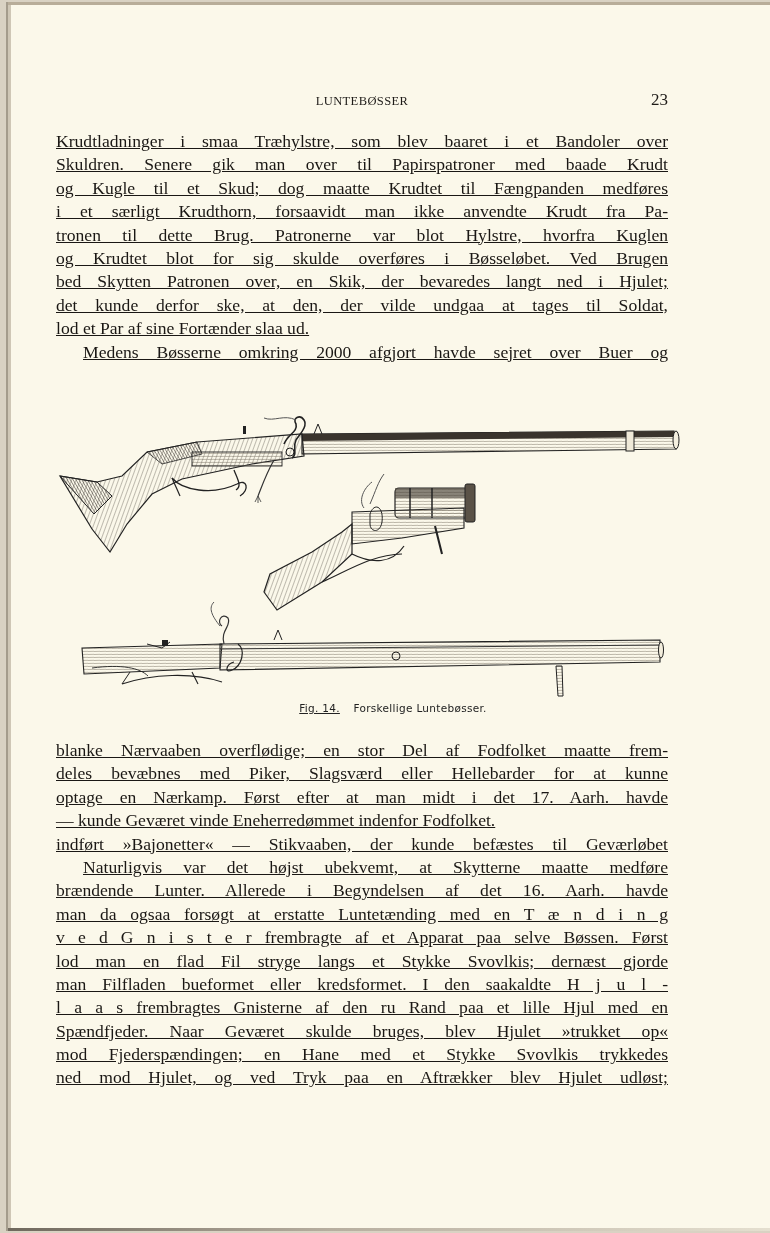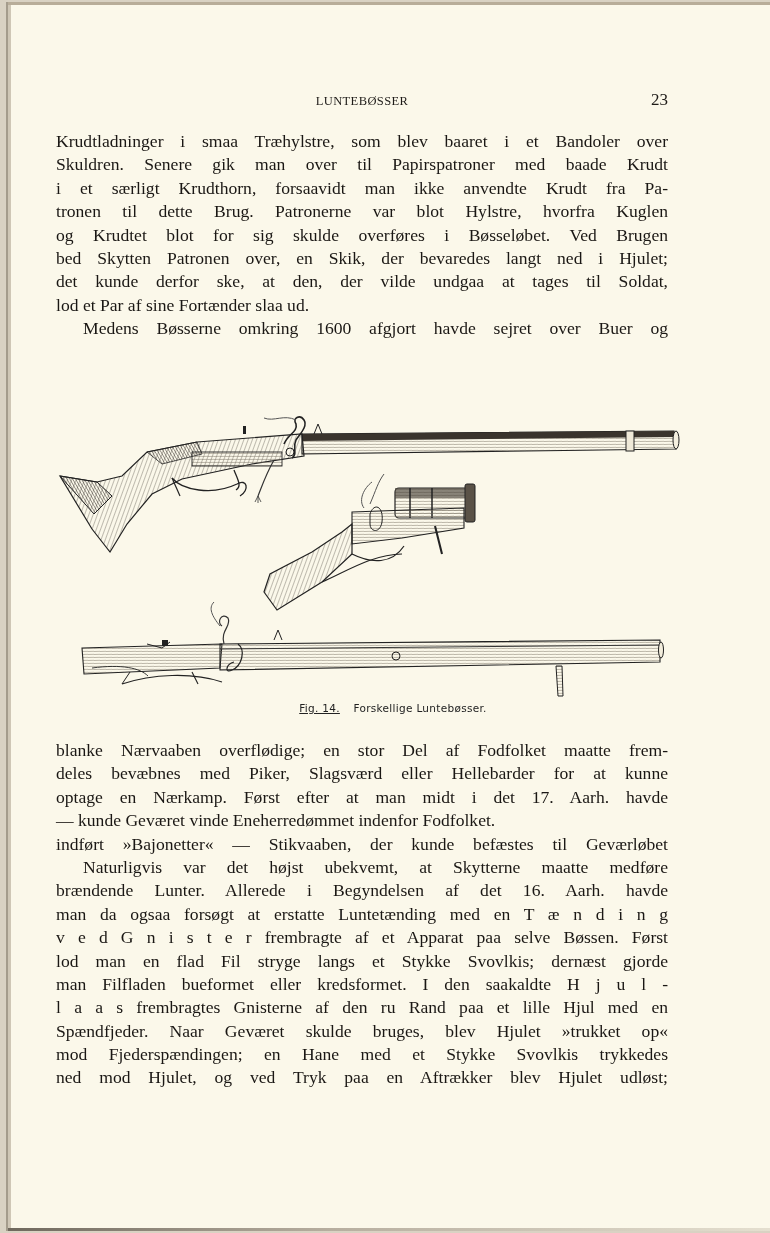--- a/index.html
+++ b/index.html
@@ -33,20 +33,21 @@
     font-family:"Liberation Serif", serif; font-size:17px;
   }
   .text-block {
     position:absolute; left:48px; width:612px;
     font-family:"Liberation Serif", serif;
     font-size:17.6px; line-height:23.4px; color:#1a1714;
   }
   .line {
     display:block; white-space:nowrap; text-align:justify; text-align-last:justify;
     height:23.4px;
+    text-decoration:underline;
   }
   .line.last { text-align-last:left; }
   .line.indent { padding-left:27px; }
   .block-top { top:128px; }
   .block-bottom { top:737px; }
   .figure {
     position:absolute; left:44px; top:402px; width:636px; height:296px;
   }
   .figure svg { position:absolute; left:0; top:0; }
   .caption {
@@ -62,27 +63,28 @@
 <div class="page">
 
   <div class="header">
     <span class="running-title">LUNTEBØSSER</span>
     <span class="page-number">23</span>
   </div>
 
   <div class="text-block block-top">
     <span class="line">Krudtladninger i smaa Træhylstre, som blev baaret i et Bandoler over</span>
     <span class="line">Skuldren. Senere gik man over til Papirspatroner med baade Krudt</span>
+    <span class="line">og Kugle til et Skud; dog maatte Krudtet til Fængpanden medføres</span>
     <span class="line">i et særligt Krudthorn, forsaavidt man ikke anvendte Krudt fra Pa-</span>
     <span class="line">tronen til dette Brug. Patronerne var blot Hylstre, hvorfra Kuglen</span>
     <span class="line">og Krudtet blot for sig skulde overføres i Bøsseløbet. Ved Brugen</span>
     <span class="line">bed Skytten Patronen over, en Skik, der bevaredes langt ned i Hjulet;</span>
     <span class="line">det kunde derfor ske, at den, der vilde undgaa at tages til Soldat,</span>
     <span class="line last">lod et Par af sine Fortænder slaa ud.</span>
-    <span class="line indent">Medens Bøsserne omkring 1600 afgjort havde sejret over Buer og</span>
+    <span class="line indent">Medens Bøsserne omkring 2000 afgjort havde sejret over Buer og</span>
   </div>
 
   <div class="figure">
     <svg width="636" height="296" viewBox="0 0 636 296">
       <defs>
         <pattern id="hatch" width="4" height="4" patternUnits="userSpaceOnUse" patternTransform="rotate(20)">
           <line x1="0" y1="0" x2="0" y2="4" stroke="#4a443c" stroke-width="0.7"></line>
         </pattern>
         <pattern id="hatchDark" width="2.5" height="2.5" patternUnits="userSpaceOnUse" patternTransform="rotate(-30)">
           <line x1="0" y1="0" x2="0" y2="2.5" stroke="#2a2520" stroke-width="0.9"></line>

